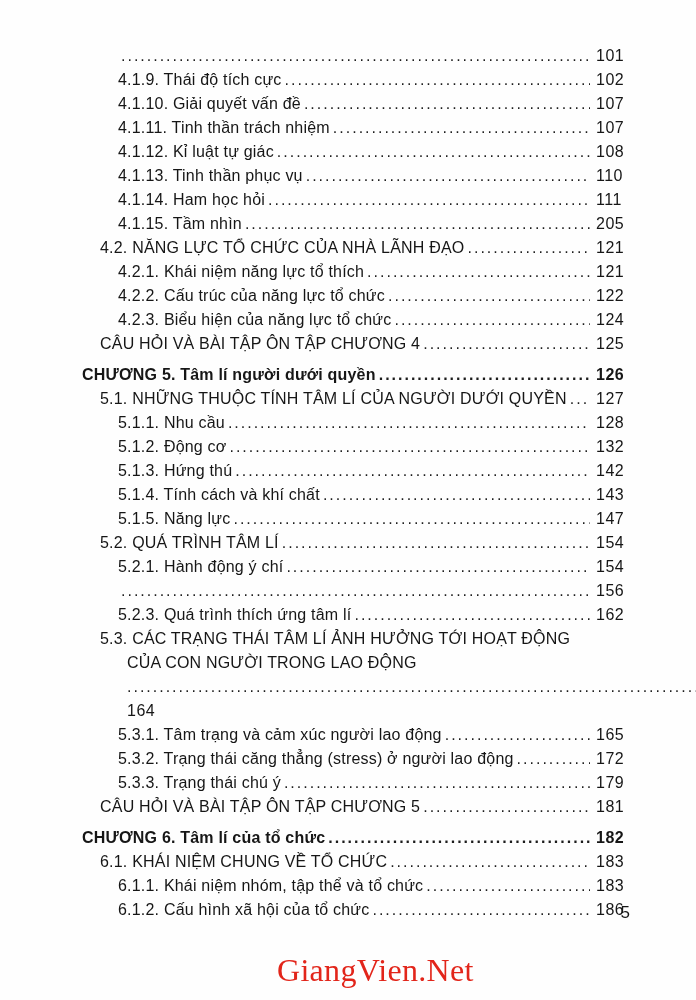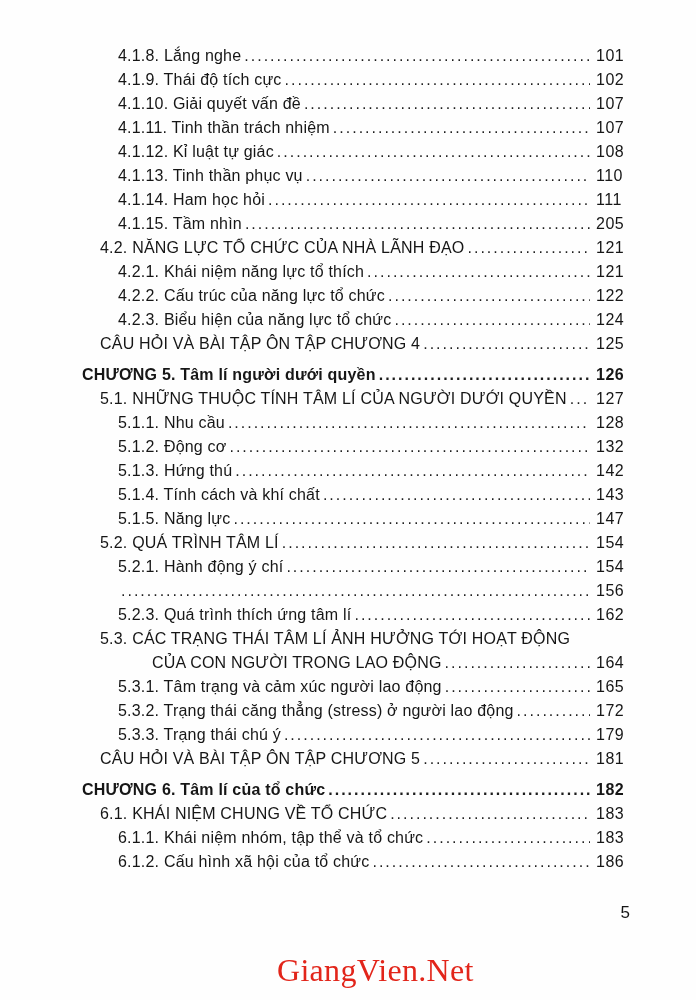--- a/index.html
+++ b/index.html
@@ -25,21 +25,21 @@
   .toc-row {
     display: flex;
     align-items: baseline;
     line-height: 24px;
     font-size: 16px;
     white-space: nowrap;
   }
   .toc-row.lvl-chapter { margin-left: 0; margin-top: 7px; font-weight: bold; }
   .toc-row.lvl-section { margin-left: 18px; }
   .toc-row.lvl-sub     { margin-left: 36px; }
-  .toc-row.lvl-cont    { margin-left: 70px; }
+  .toc-row.lvl-cont    { margin-left: 42px; flex-direction: column; }
   .toc-label {
     flex: 0 0 auto;
     letter-spacing: 0.2px;
   }
   .toc-dots {
     flex: 1 1 auto;
     overflow: hidden;
     height: 24px;
     margin: 0 6px 0 3px;
     position: relative;
@@ -72,21 +72,20 @@
   }
 </style>
 </head>
 <body>
 
 <div class="page" style="background: rgb(254, 254, 254); color: rgb(22, 22, 22);">
 
   <div class="toc">
 
   <div class="toc-row lvl-sub">
-        <span class="toc-label">4.1.8. Lắng nghe</span>
         <span class="toc-dots"></span>
         <span class="toc-page">101</span>
       </div>
       <div class="toc-row lvl-sub">
         <span class="toc-label">4.1.9. Thái độ tích cực</span>
         <span class="toc-dots"></span>
         <span class="toc-page">102</span>
       </div>
       <div class="toc-row lvl-sub">
         <span class="toc-label">4.1.10. Giải quyết vấn đề</span>

